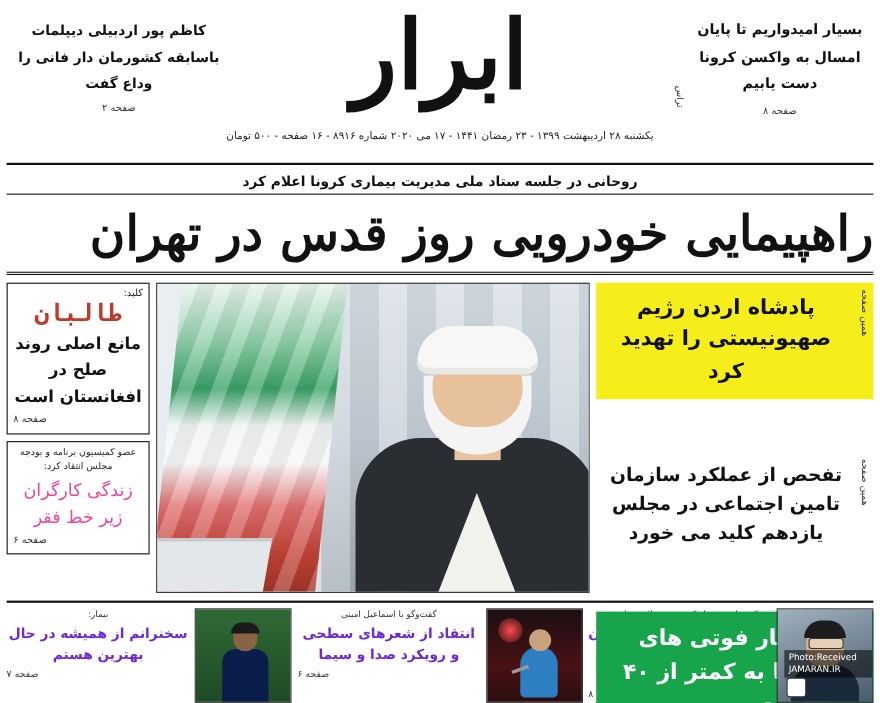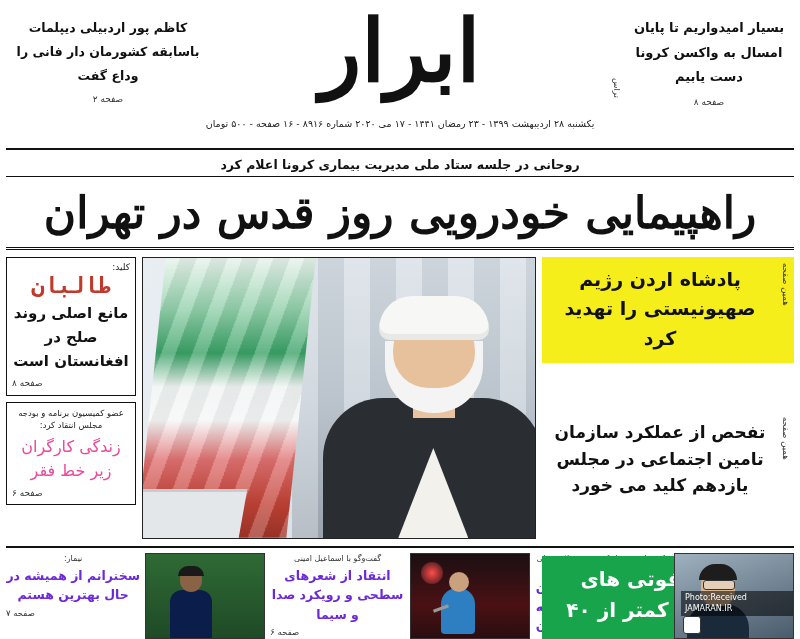--- a/index.html
+++ b/index.html
@@ -54,21 +54,20 @@
   .corner-left .pg{font-size:9px;font-weight:normal;color:#333;display:block;margin-top:4px;}
 
   
   .kicker{
     text-align:center;font-size:12.5px;font-weight:bold;color:#111;
     padding:7px 0 4px;border-bottom:1px solid #111;
   }
 
   
   .headline{
-    text-align:center;
     font-family:"DejaVu Serif", serif;
     font-size:44px;font-weight:bold;color:#111;
     padding:10px 0 8px;line-height:1.18;
     border-bottom:3px double #111;
   }
 
   
   .grid{
     display:flex;flex-direction:row;gap:6px;margin-top:7px;height:282px;
   }
@@ -168,21 +167,21 @@
   .leftitem .tag{font-size:8.5px;color:#222;line-height:1.45;}
   .leftitem .body{font-size:16px;font-weight:normal;line-height:1.55;color:#ec4899;margin-top:3px;}
   .leftitem .pg{font-size:9px;color:#333;margin-top:4px;text-align:left;}
 
   
   .bottom{
     display:flex;flex-direction:row;gap:5px;margin-top:7px;height:92px;
     border-top:2px solid #111;padding-top:5px;
   }
   .bcell{display:flex;flex-direction:row;gap:5px;flex:1;}
-  .bthumb{width:86px;height:84px;border:1px solid #333;position:relative;overflow:hidden;background:#ddd;padding-left:32px;}
+  .bthumb{width:86px;height:84px;border:1px solid #333;position:relative;overflow:hidden;background:#ddd;}
   .btext{flex:1;text-align:center;}
   .btext .tag{font-size:8px;color:#333;line-height:1.4;}
   .btext .body{font-size:12.5px;font-weight:bold;line-height:1.55;color:#6d28d9;margin-top:2px;}
   .btext .pg{font-size:8.5px;color:#333;margin-top:3px;text-align:left;}
 
   
   .th1{background:linear-gradient(160deg,#9fb0bf,#4a5b6b);}
   .th1 .head{position:absolute;left:26px;top:14px;width:34px;height:38px;background:#d9b692;border-radius:17px 17px 14px 14px;}
   .th1 .hair{position:absolute;left:24px;top:10px;width:38px;height:16px;background:#1d1d1d;border-radius:19px 19px 0 0;}
   .th1 .suit{position:absolute;left:12px;bottom:0;width:62px;height:34px;background:#1b2a3a;border-radius:24px 24px 0 0;}

